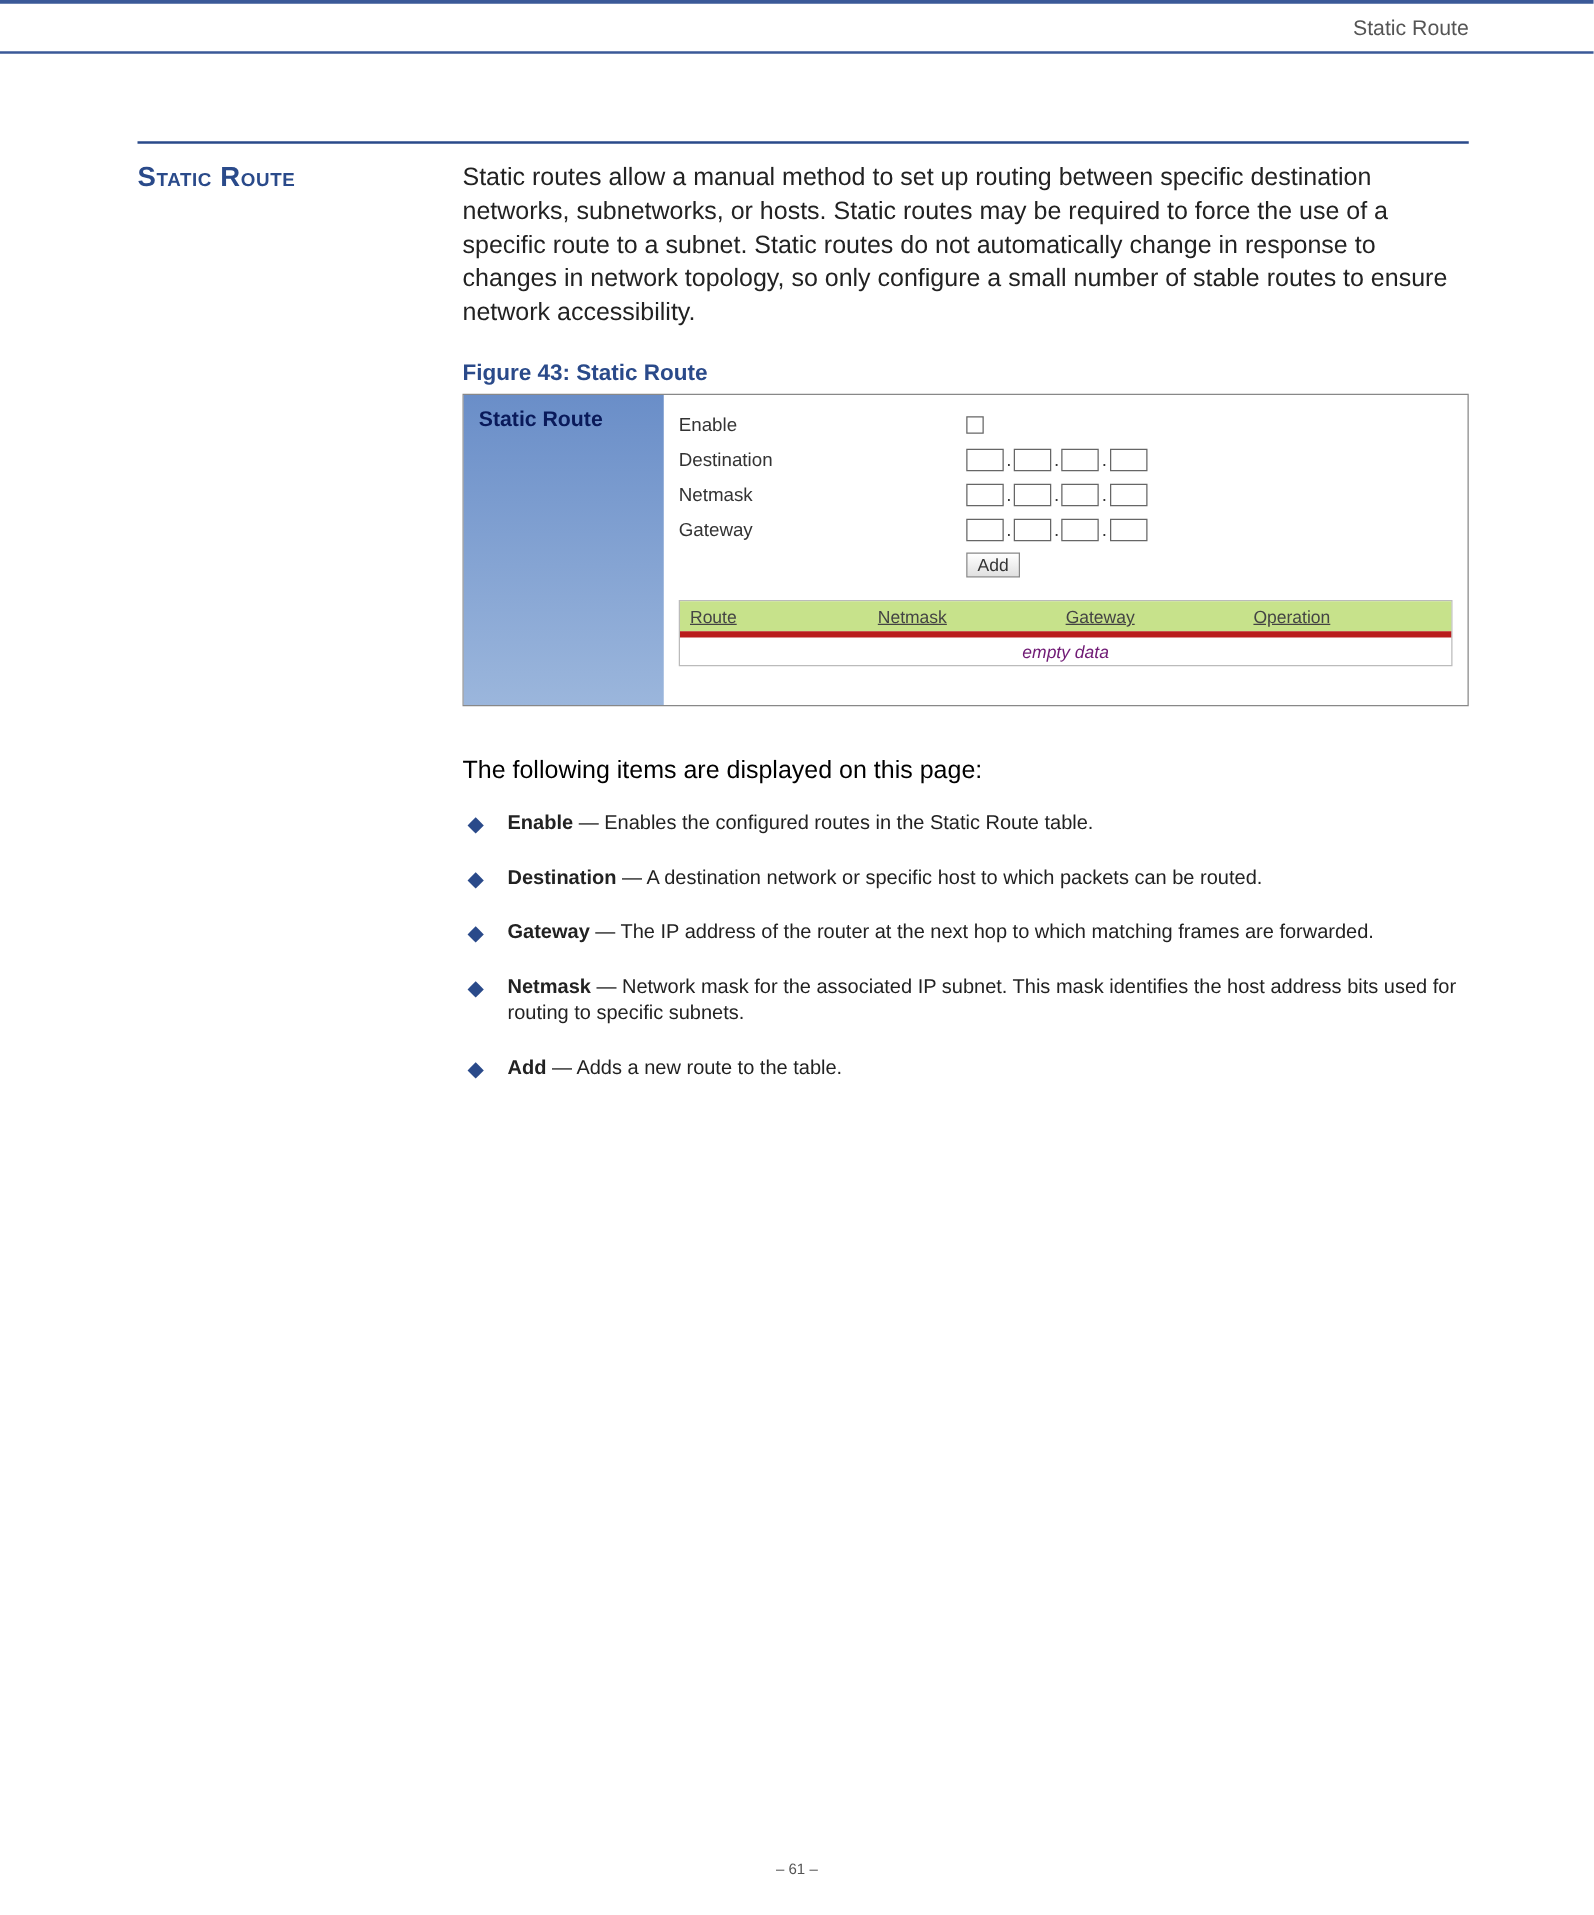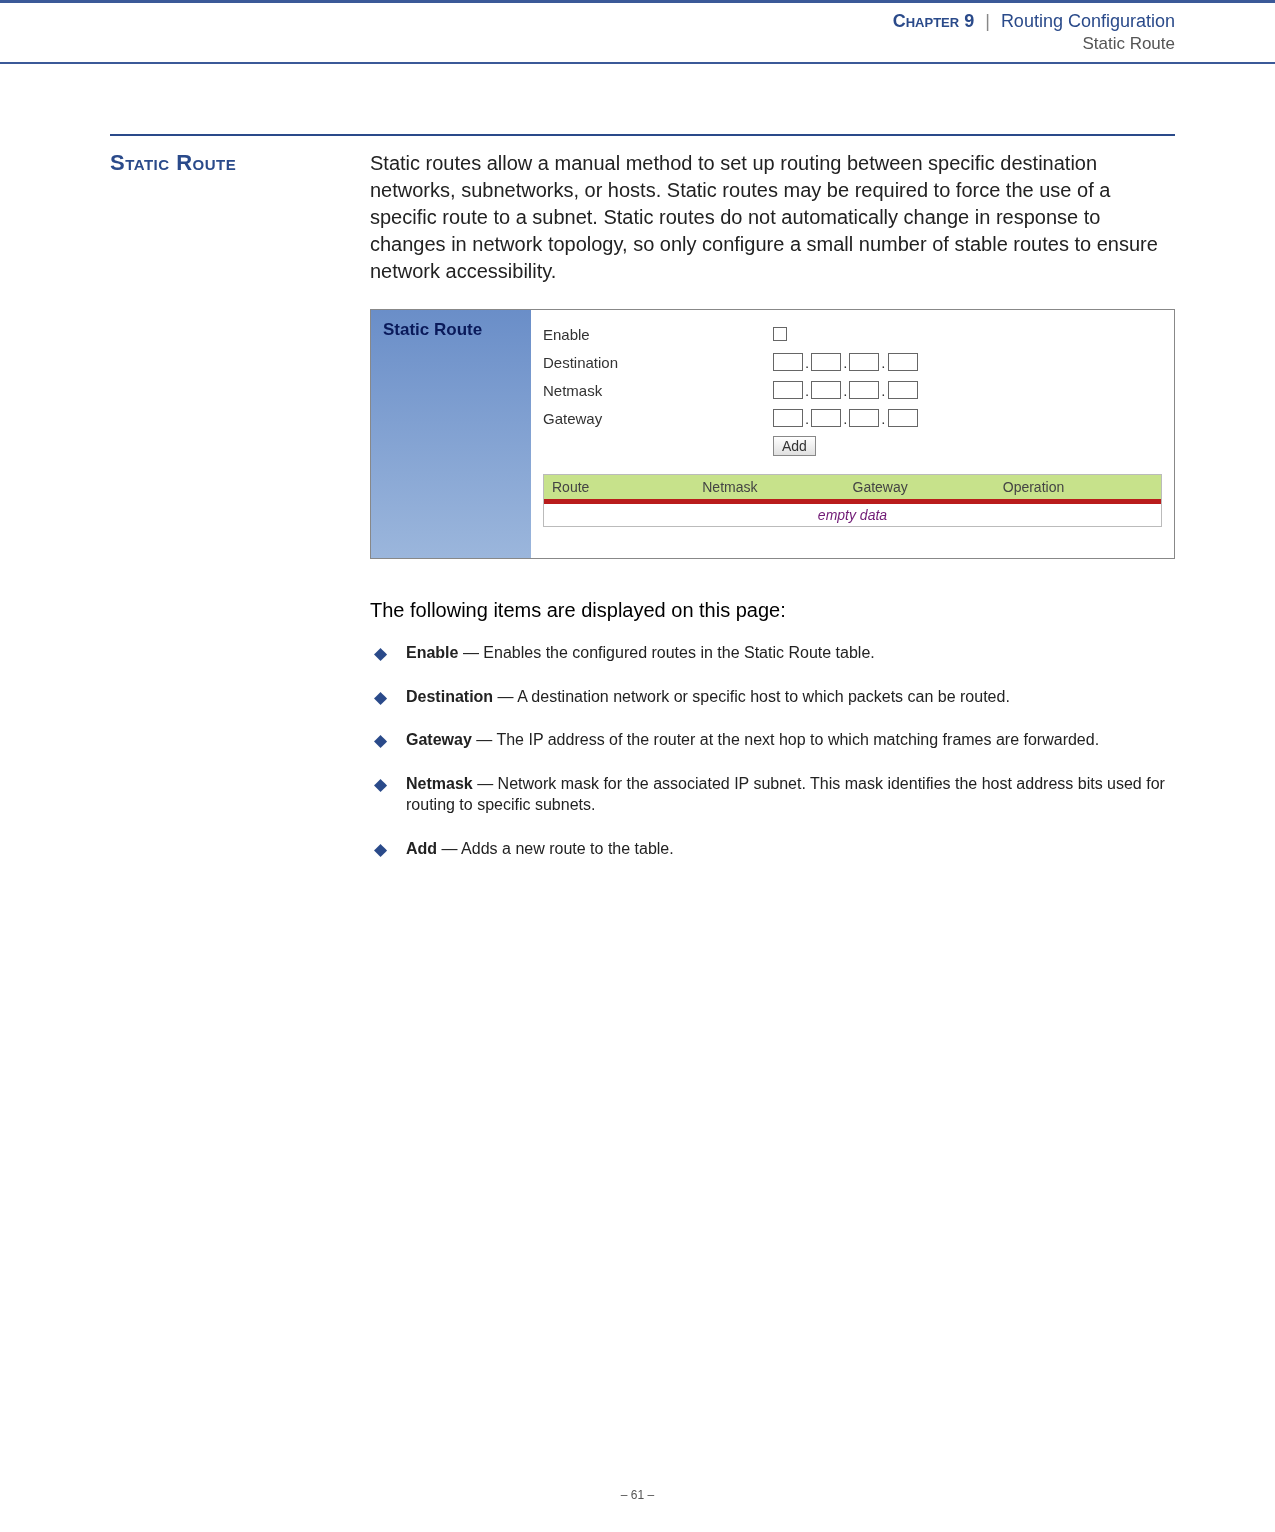--- a/index.html
+++ b/index.html
@@ -105,21 +105,21 @@
       margin-top: 18px;
       border: 1px solid #bbb;
     }
     .rthead {
       background: #c7e28b;
       display: flex;
       font-size: 14px;
       color: #444;
       padding: 4px 8px;
     }
-    .rthead > div { flex: 1; }
+    .rthead > div { flex: 1; text-decoration: underline; }
     .rtbody {
       text-align: center;
       font-size: 14px;
       font-style: italic;
       color: #701a75;
       padding: 3px 0;
       border-top: 5px solid #b91c1c;
     }
     .after-fig { font-size: 20px; color:#000000; margin-bottom: 20px; margin-top: 21px; }
     .bullets { list-style: none; }
@@ -146,37 +146,33 @@
       left: 0; right: 0;
       text-align: center;
       font-size: 12px;
       color: #555;
     }
   </style>
 </head>
 <body>
 
 <div class="header-bar">
-  <div class="chapter-line">
-    <span class="chapter-label">Chapter 9</span>
-    <span class="chapter-sep">|</span>
-    <span class="chapter-title">Routing Configuration</span>
-  </div>
   <div class="subtitle">Static Route</div>
 </div>
 
 <div class="content">
   <hr class="section-rule">
   <div class="row">
     <div class="sidecol">
       <div class="section-heading">Static Route</div>
     </div>
     <div class="maincol">
       <p class="para">Static routes allow a manual method to set up routing between specific destination networks, subnetworks, or hosts. Static routes may be required to force the use of a specific route to a subnet. Static routes do not automatically change in response to changes in network topology, so only configure a small number of stable routes to ensure network accessibility.</p>
 
+      <div class="figcaption">Figure 43:  Static Route</div>
 
       <div class="screenshot">
         <div class="ss-side">
           <span>Static Route</span>
         </div>
         <div class="ss-main">
           <div class="formrow">
             <div class="formlabel">Enable</div>
             <div class="checkbox"></div>
           </div>

